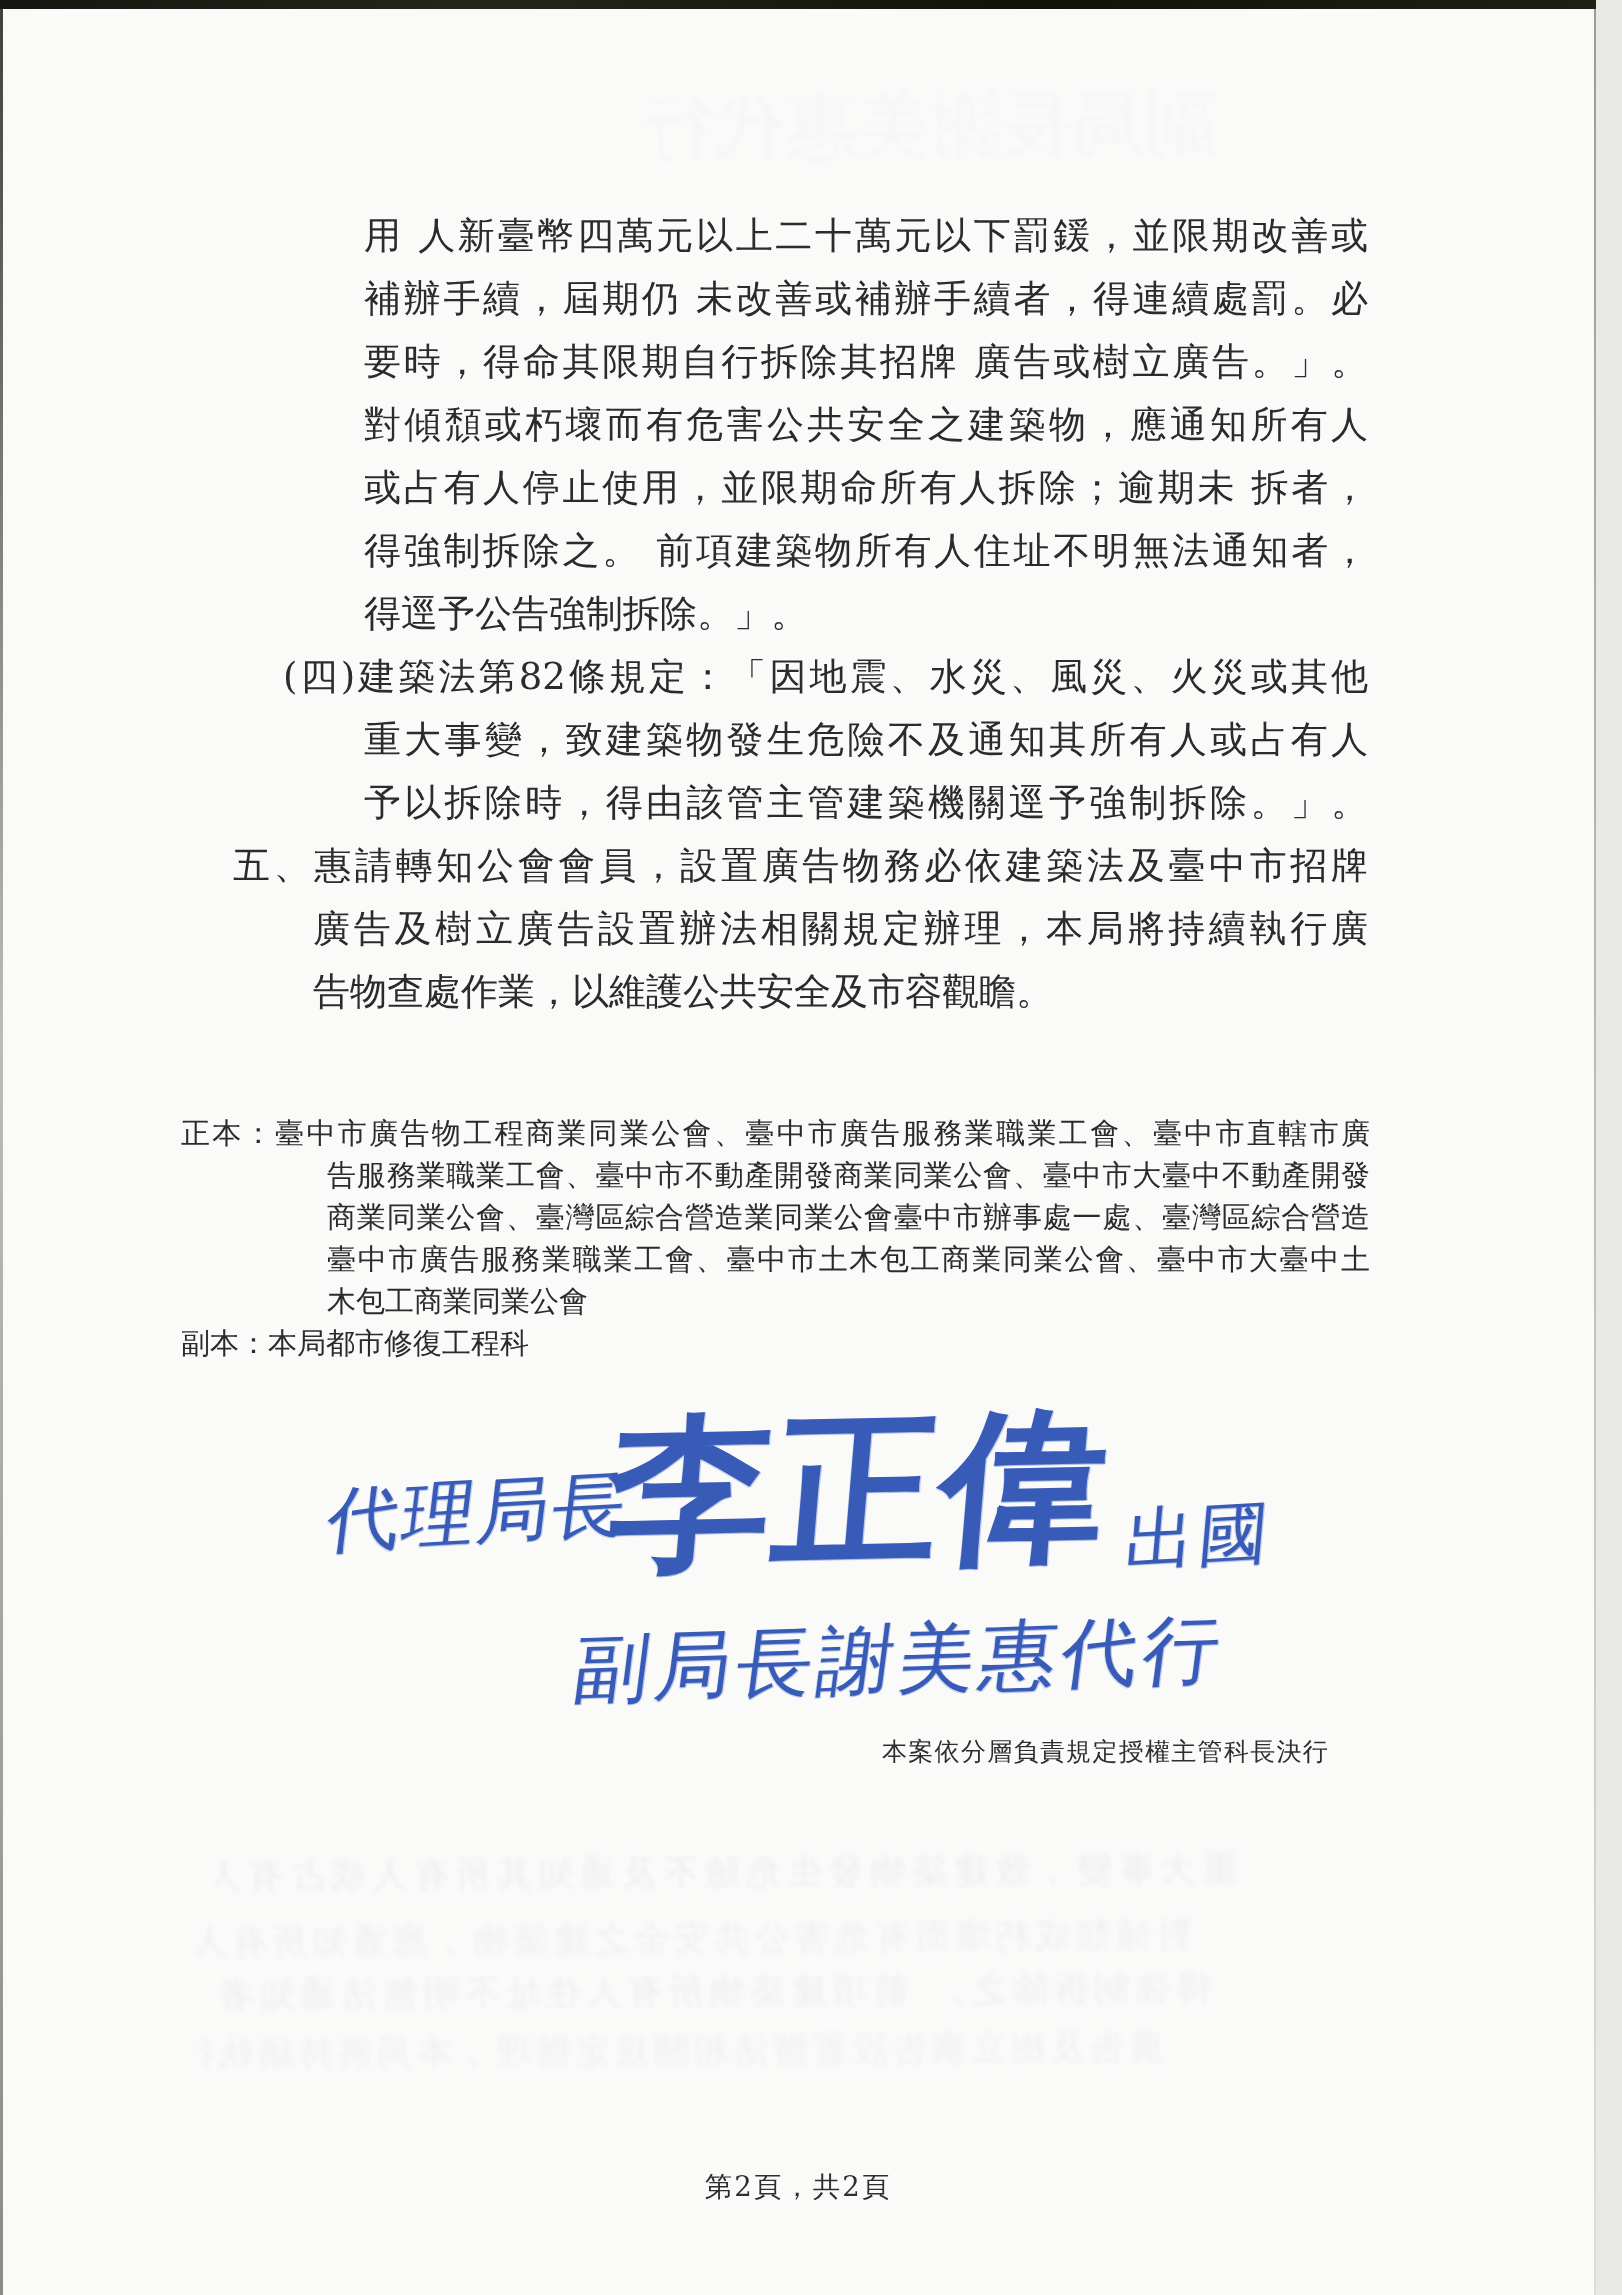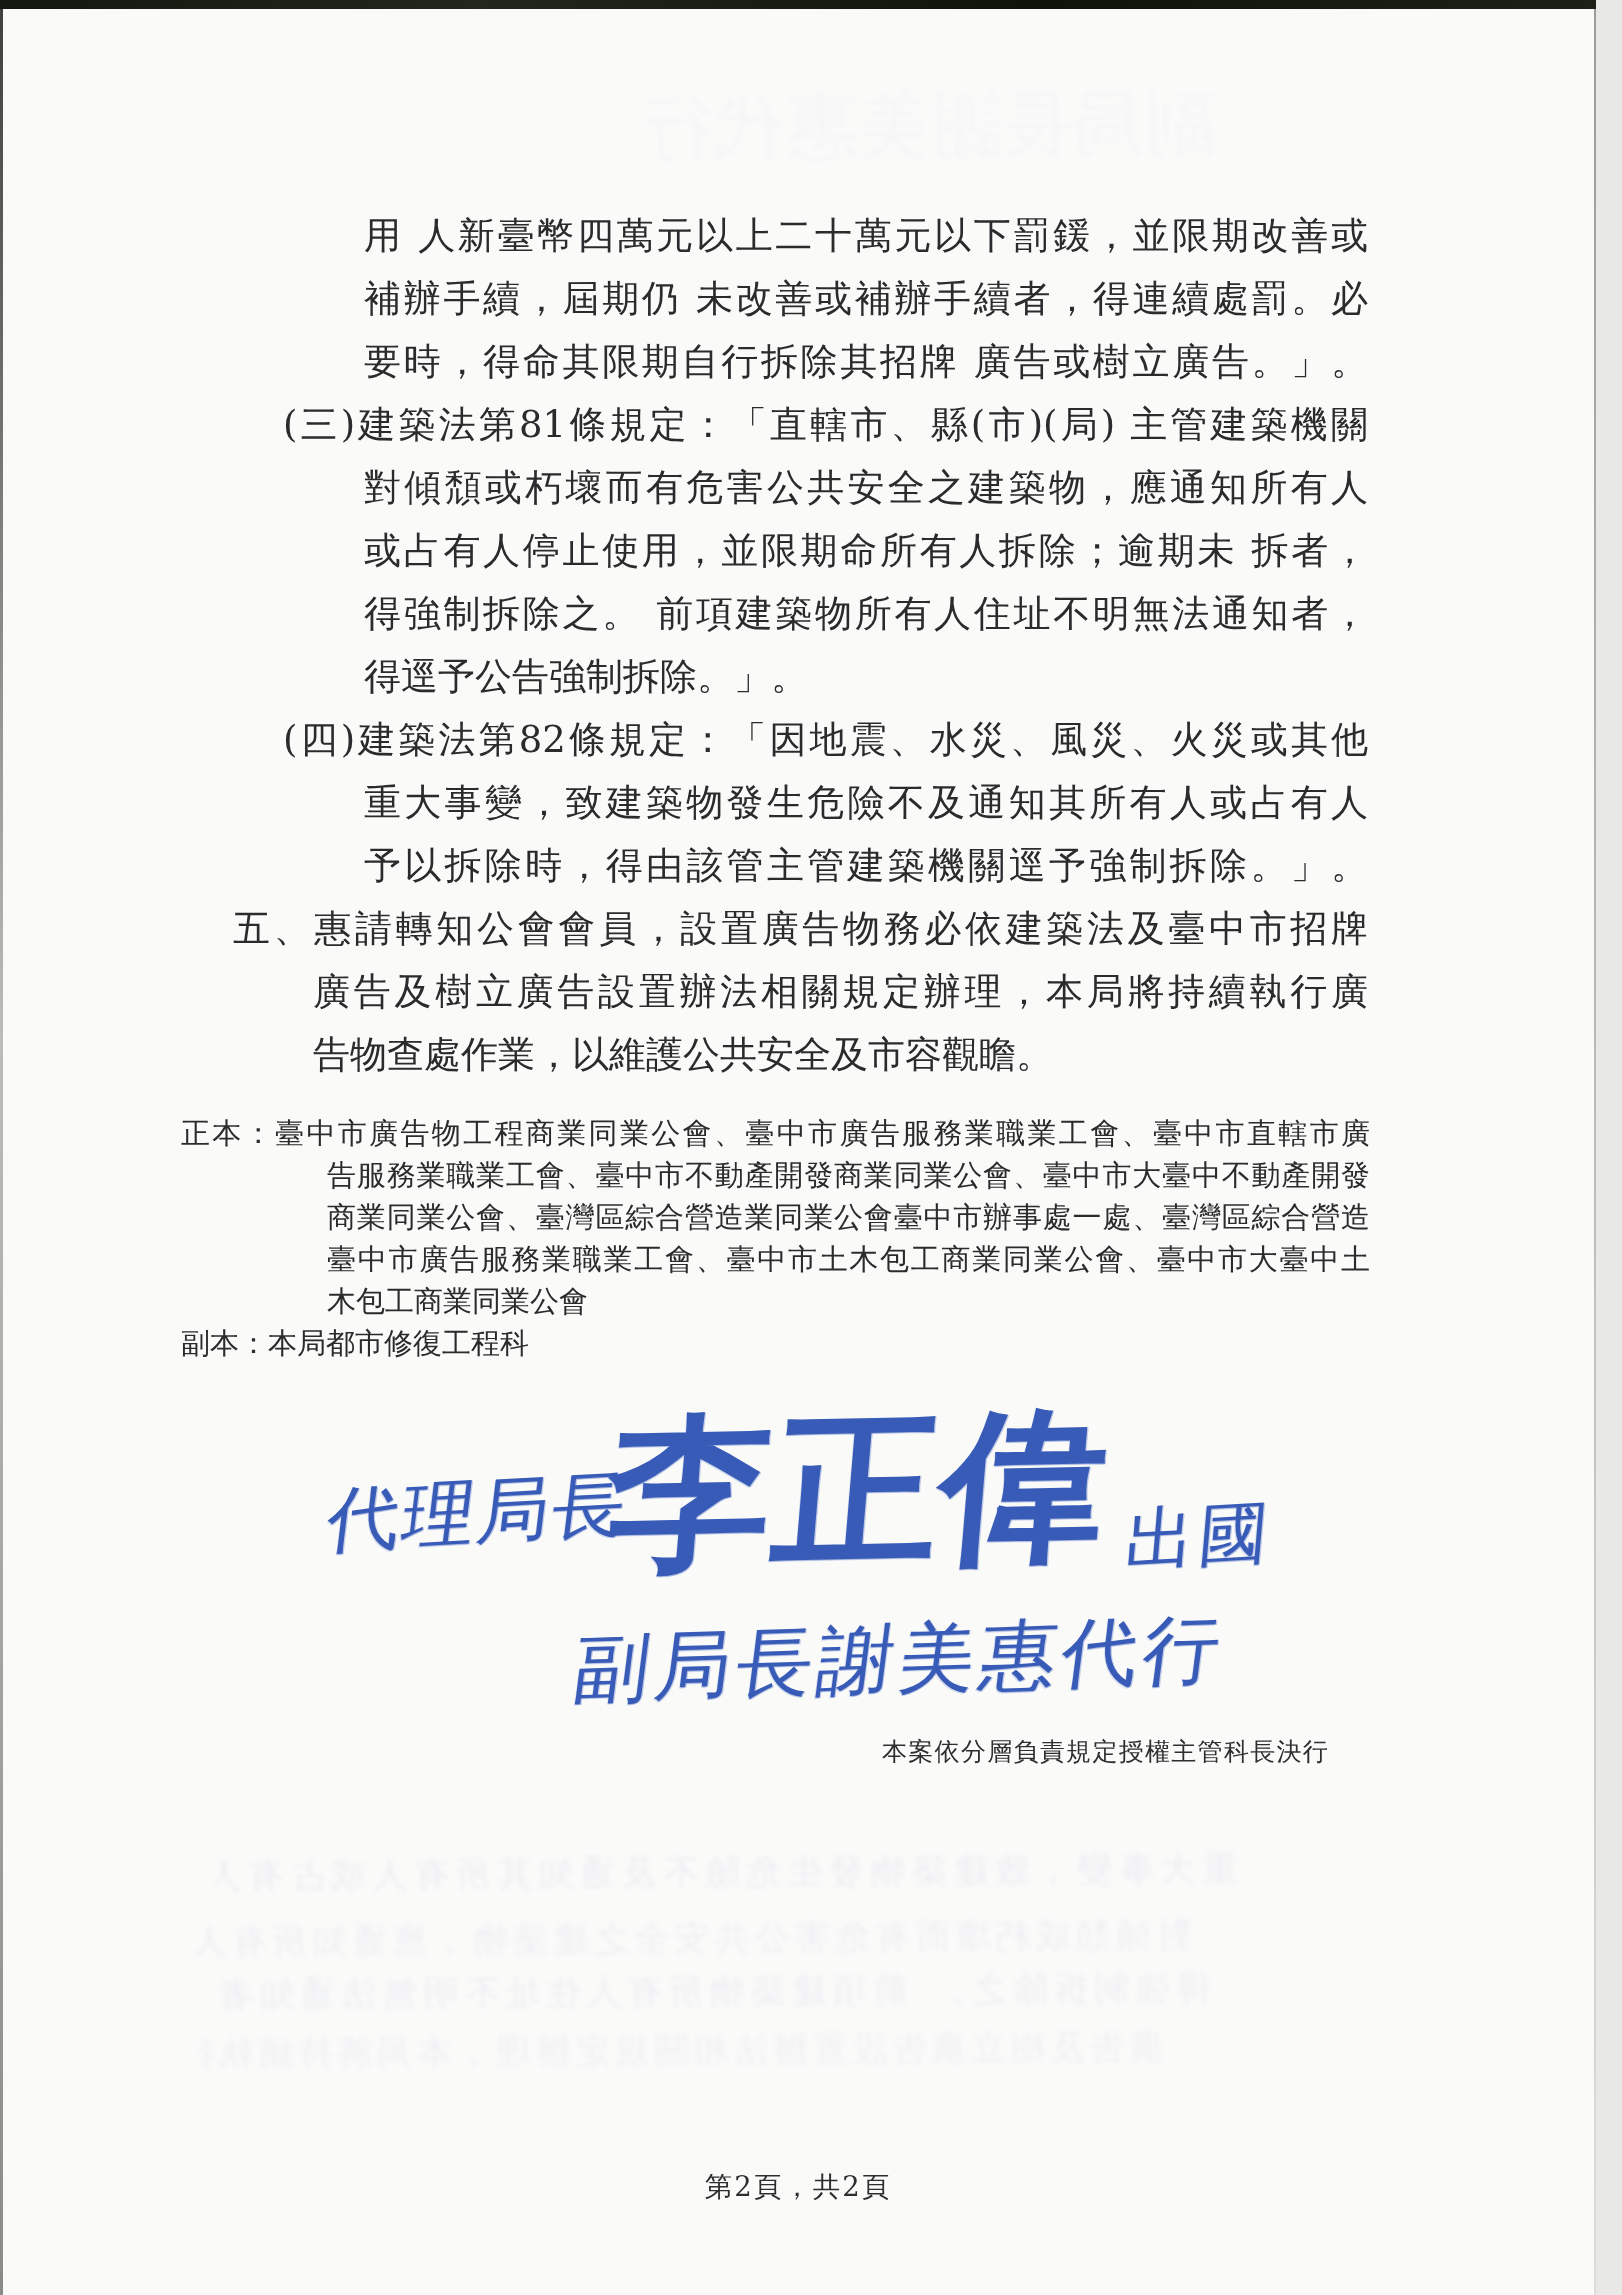--- a/index.html
+++ b/index.html
@@ -123,21 +123,20 @@
   <div class="ghost ghost-top" aria-hidden="true">副局長謝美惠代行</div>
   <div class="ghost ghost-r1" aria-hidden="true">重大事變，致建築物發生危險不及通知其所有人或占有人</div>
   <div class="ghost ghost-r2" aria-hidden="true">對傾頹或朽壞而有危害公共安全之建築物，應通知所有人</div>
   <div class="ghost ghost-r3" aria-hidden="true">得強制拆除之。 前項建築物所有人住址不明無法通知者，</div>
   <div class="ghost ghost-r4" aria-hidden="true">廣告及樹立廣告設置辦法相關規定辦理，本局將持續執行廣</div>
 
   <div class="body-block">
     <div class="line ind-c">用 人新臺幣四萬元以上二十萬元以下罰鍰，並限期改善或</div>
     <div class="line ind-c">補辦手續，屆期仍 未改善或補辦手續者，得連續處罰。必</div>
     <div class="line ind-c">要時，得命其限期自行拆除其招牌 廣告或樹立廣告。」。</div>
-    <div class="line ind-b">(三)建築法第81條規定：「直轄市、縣(市)(局) 主管建築機關</div>
     <div class="line ind-c">對傾頹或朽壞而有危害公共安全之建築物，應通知所有人</div>
     <div class="line ind-c">或占有人停止使用，並限期命所有人拆除；逾期未 拆者，</div>
     <div class="line ind-c">得強制拆除之。 前項建築物所有人住址不明無法通知者，</div>
     <div class="line ind-c nojust">得逕予公告強制拆除。」。</div>
     <div class="line ind-b">(四)建築法第82條規定：「因地震、水災、風災、火災或其他</div>
     <div class="line ind-c">重大事變，致建築物發生危險不及通知其所有人或占有人</div>
     <div class="line ind-c">予以拆除時，得由該管主管建築機關逕予強制拆除。」。</div>
     <div class="line ind-a">五、惠請轉知公會會員，設置廣告物務必依建築法及臺中市招牌</div>
     <div class="line ind-c2">廣告及樹立廣告設置辦法相關規定辦理，本局將持續執行廣</div>
     <div class="line ind-c2 nojust">告物查處作業，以維護公共安全及市容觀瞻。</div>

